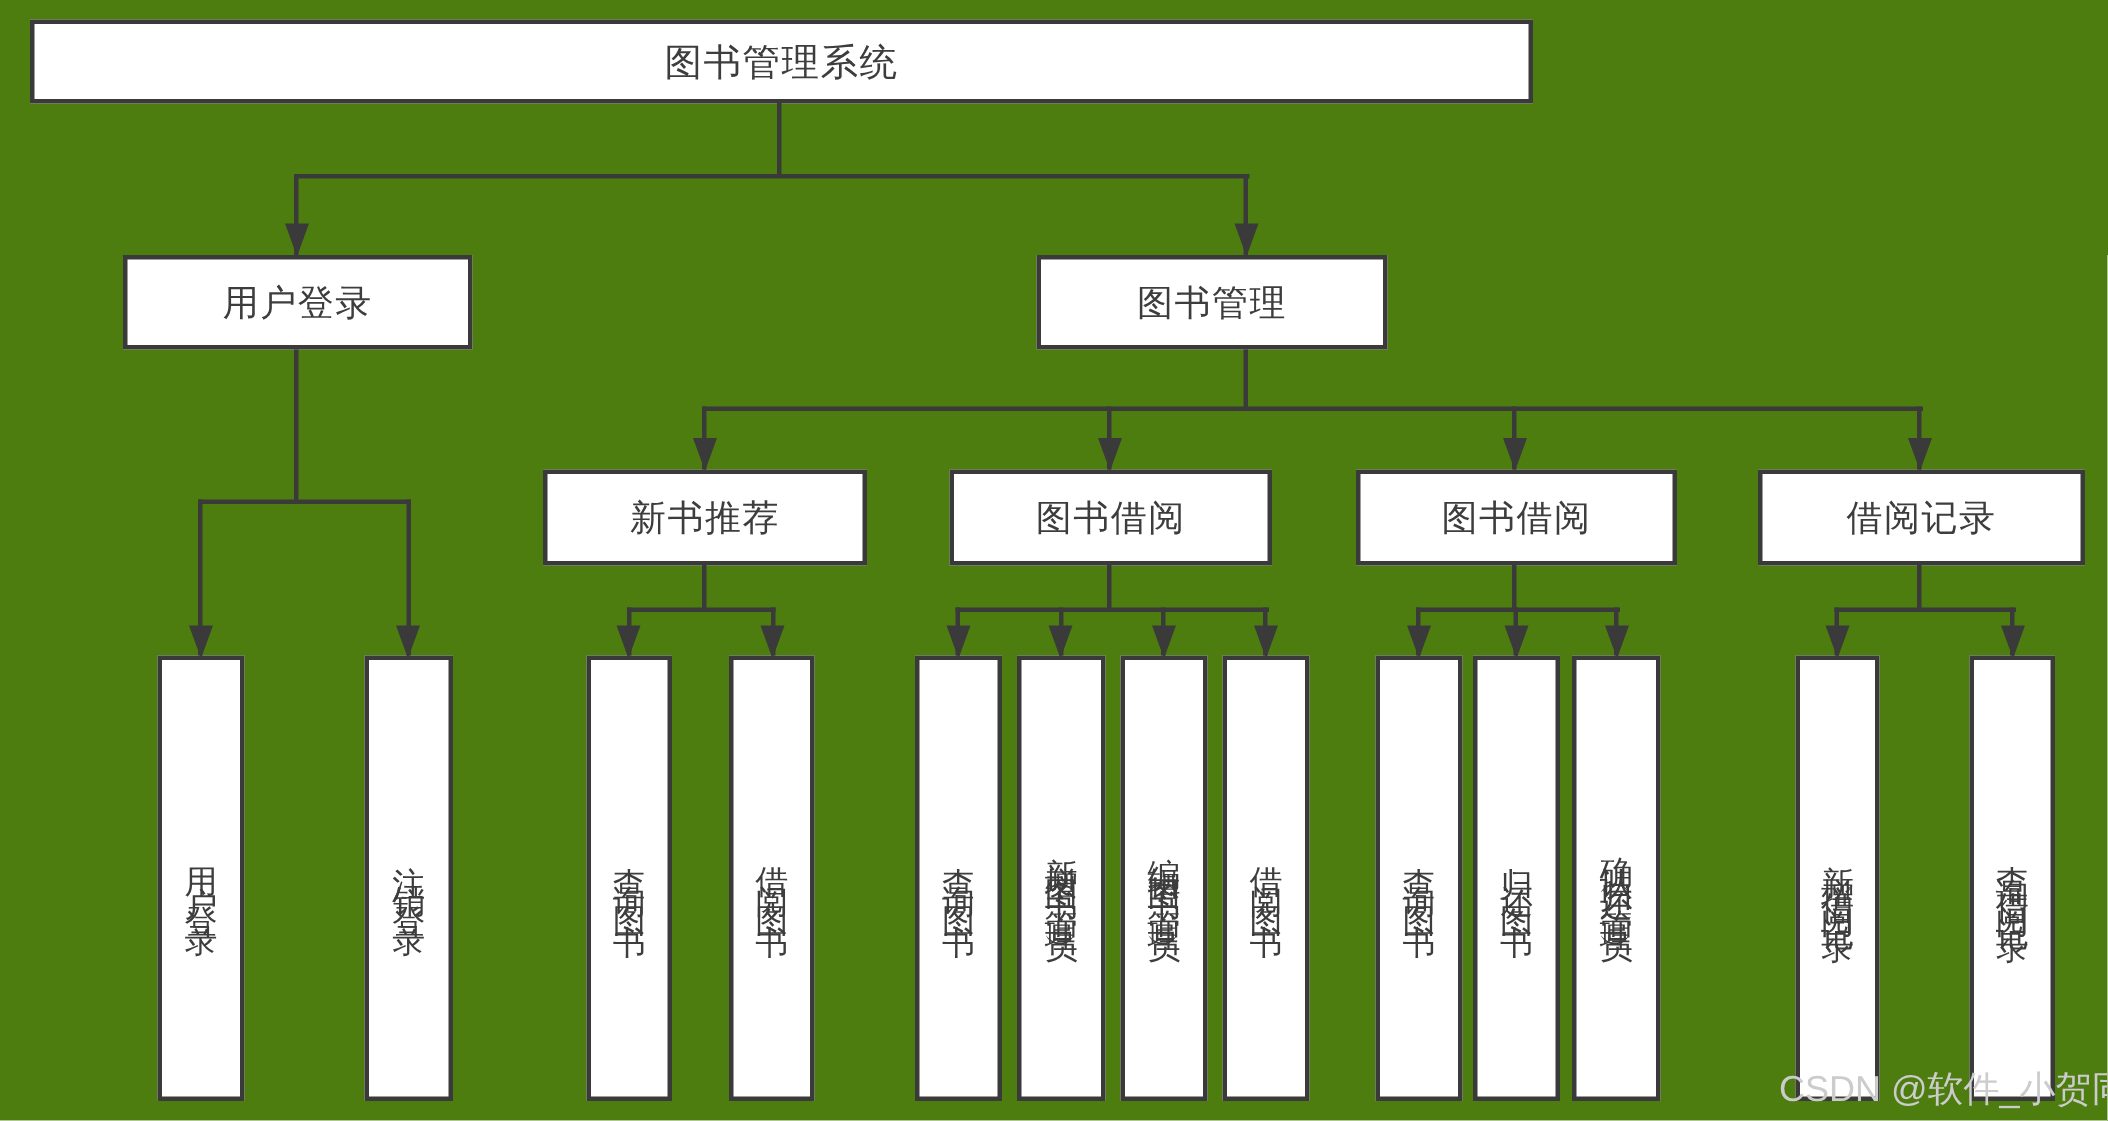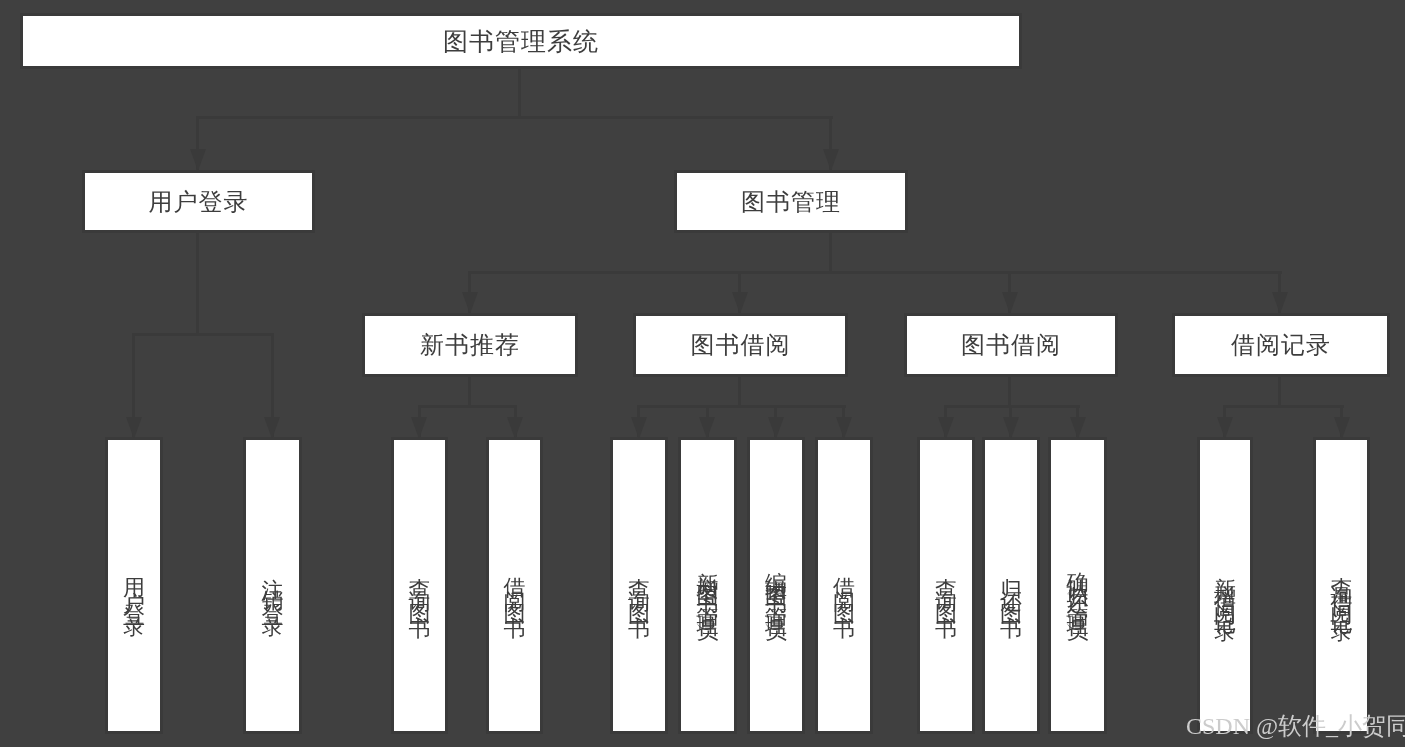--- a/index.html
+++ b/index.html
@@ -1,20 +1,20 @@
 <!DOCTYPE html>
 <html><head>
 <meta charset="utf-8">
 <style>
   html,body{margin:0;padding:0;background:#ffffff;}
   .canvas{
     position:relative;
     width:1405px;height:747px;
-    background:#404040;
-    font-family:Liberation Serif, serif;
+    background:#4d7c0f;
+    font-family:Liberation Sans, sans-serif;
     overflow:hidden;
   }
   
   .box{
     position:absolute;
     box-sizing:border-box;
     border:3px solid #3a3a3a;
     background:#ffffff;
     display:flex;align-items:center;justify-content:center;
     color:#3d3d3d;
@@ -59,21 +59,21 @@
 
 <div class="canvas">
 
   <div class="box root" style="left:20px;top:13px;width:1002px;">
     <span>图书管理系统</span>
   </div>
 
   <div class="box hbox" style="left:82px;top:170px;width:233px;">
     <span>用户登录</span>
   </div>
-  <div class="box hbox" style="left:674px;top:170px;width:234px;">
+  <div class="box hbox" style="left:691px;top:170px;width:234px;">
     <span>图书管理</span>
   </div>
 
   <div class="box l3" style="left:633px;width:215px;">
     <span>图书借阅</span>
   </div>
   <div class="box l3" style="left:362px;width:216px;">
     <span>新书推荐</span>
   </div>
   <div class="box l3" style="left:904px;width:214px;">

